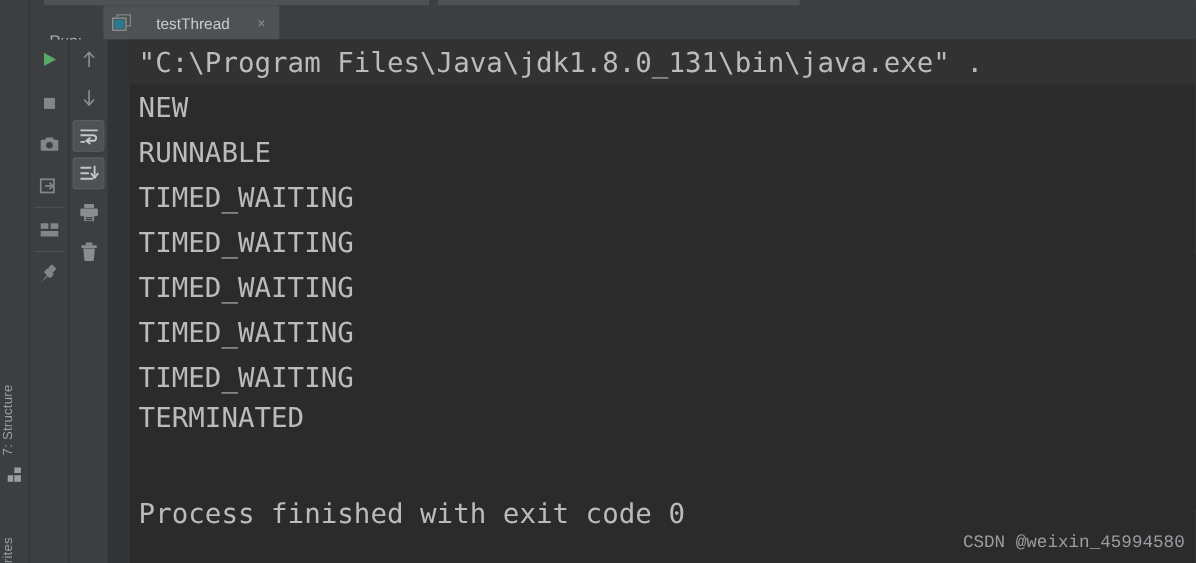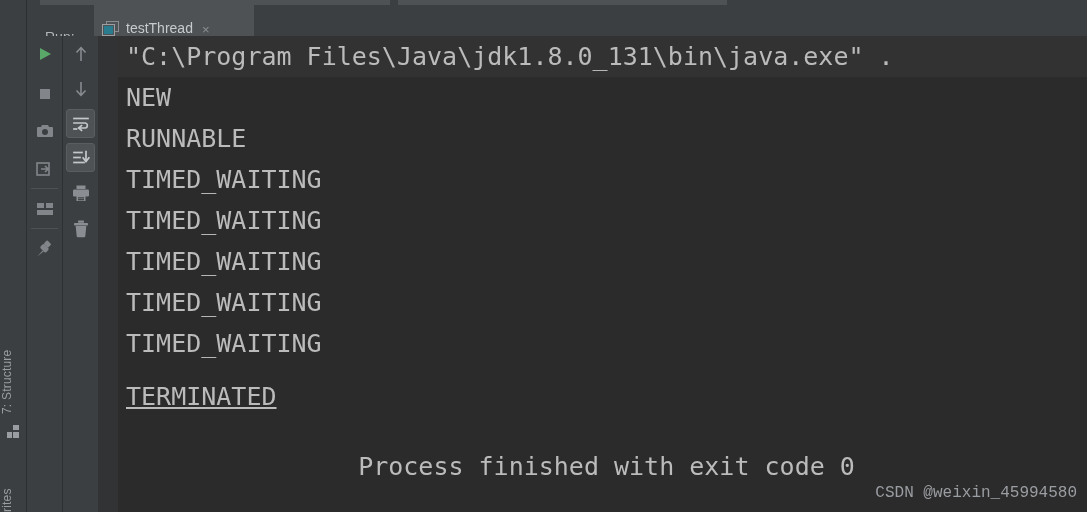--- a/index.html
+++ b/index.html
@@ -65,21 +65,21 @@
     background: #3c3f41;
   }
   .run-label {
     position: absolute; left: 18px; top: 8px;
     color: #b3b6b9; font-size: 14px; margin-top: 16px;
   }
   .tab {
     position: absolute; left: 67px; top: 0px;
     height: 31px; width: 160px;
     background: #4e5254;
-    display: flex; align-items: flex-end; padding-left: 8px;
+    display: flex; align-items: center; padding-left: 8px; gap: 16px;
   }
   .tab-icon {
     width: 17px; height: 15px; position: relative; flex: 0 0 auto;
   }
   .tab-icon .frame-back {
     position: absolute; left: 4px; top: 0px; width: 13px; height: 11px;
     border: 1px solid #8a8d90; background: #4e5254;
   }
   .tab-icon .frame-front {
     position: absolute; left: 0px; top: 3px; width: 13px; height: 12px;
@@ -286,20 +286,20 @@
 
   <div class="console" id="console">
       <div class="cline hl" style="top: 0px;">"C:\Program Files\Java\jdk1.8.0_131\bin\java.exe" .</div>
       <div class="cline" style="top: 82px;">RUNNABLE</div>
       <div class="cline" style="top: 41px;">NEW</div>
       <div class="cline" style="top: 123px;">TIMED_WAITING</div>
       <div class="cline" style="top: 164px;">TIMED_WAITING</div>
       <div class="cline" style="top: 205px;">TIMED_WAITING</div>
       <div class="cline" style="top: 246px;">TIMED_WAITING</div>
       <div class="cline" style="top: 287px;">TIMED_WAITING</div>
-      <div class="cline" style="top: 340px; text-decoration: underline;">TERMINATED</div>
+      <div class="cline" style="top: 323px;">TERMINATED</div>
       <div class="cline" style="top: 369px;"></div>
-      <div class="cline" style="top: 410px; text-align: center;">Process finished with exit code 0</div>
+      <div class="cline" style="top: 410px;">Process finished with exit code 0</div>
     </div>
 
   <div class="watermark">CSDN @weixin_45994580</div>
 
 </div>
 
 </body></html>

